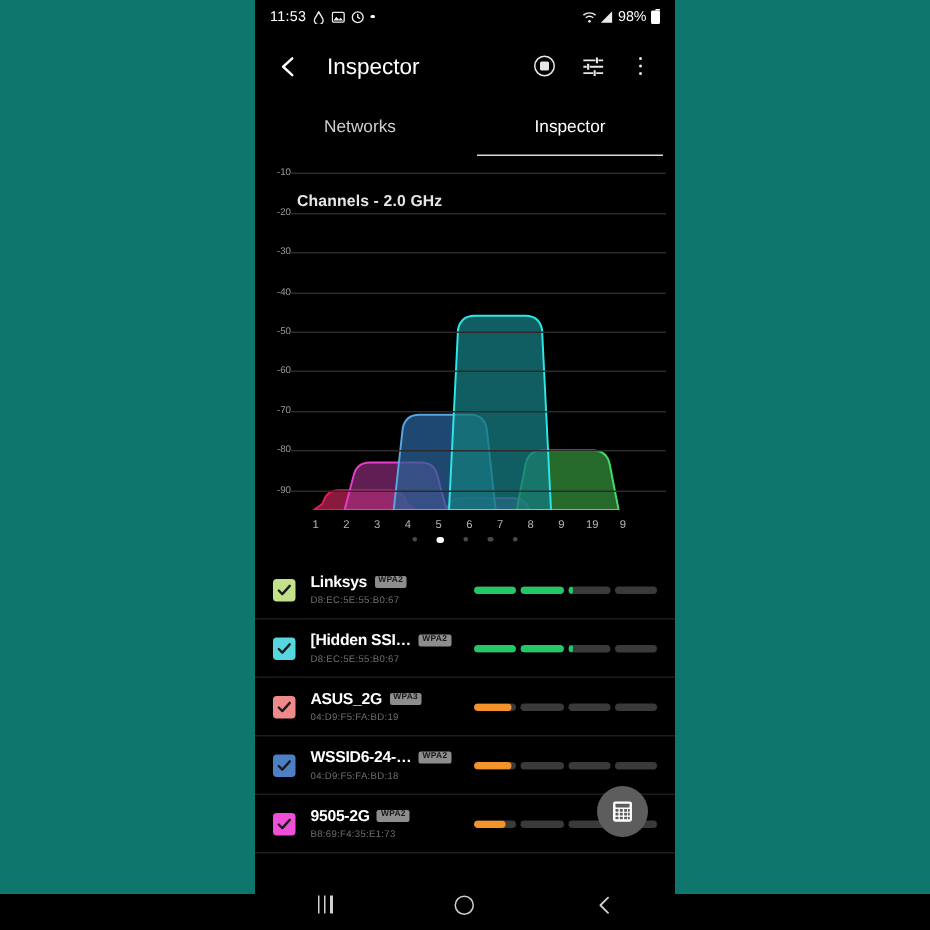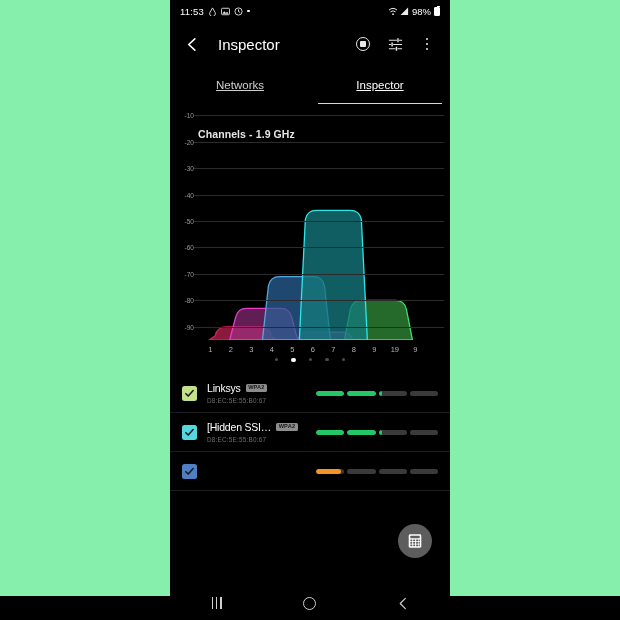--- a/index.html
+++ b/index.html
@@ -2,21 +2,21 @@
 <html><head>
 <meta charset="utf-8">
 <style>
   * { margin:0; padding:0; box-sizing:border-box; }
   html,body {
     width:620px; height:620px;
     background:#000;
     font-family:"Liberation Sans", sans-serif;
     overflow:hidden;
   }
-  .frame { position:relative; width:620px; height:596px; background:#86efac; }
+  .frame { position:relative; width:620px; height:596px; background:#0f766e; }
   .phone {
     position:absolute; left:170px; top:0; width:280px; height:620px;
     background:#000; overflow:hidden;
   }
 
   
   .statusbar {
     height:22px; display:flex; align-items:center;
     padding:0 10px; color:#fff; font-size:9.5px;
   }
@@ -40,21 +40,21 @@
   .ab-icon { width:22px; height:22px; display:flex; align-items:center; justify-content:center; cursor:pointer; }
   .rec-btn { width:14px; height:14px; border-radius:50%; border:1.6px solid #e8e8e8; display:flex; align-items:center; justify-content:center; }
   .rec-btn i { width:6px; height:6px; background:#e8e8e8; border-radius:1px; display:block; }
   .kebab { display:flex; flex-direction:column; gap:2.5px; align-items:center; }
   .kebab span { width:2.6px; height:2.6px; border-radius:50%; background:#e8e8e8; display:block; }
 
   
   .tabs { display:flex; height:38px; }
   .tab {
     flex:1; display:flex; align-items:center; justify-content:center;
-    color:#cfcfcf; font-size:11.5px; cursor:pointer; position:relative;text-decoration:underline;
+    color:#cfcfcf; font-size:11.5px; cursor:pointer; position:relative;
   }
   .tab.active { color:#fff; }
   .tab.active:after {
     content:""; position:absolute; left:8px; right:8px; bottom:0;
     height:1.4px; background:#d8d8d8;
   }
 
   
   .chart-wrap { position:relative; height:250px; margin-top:6px; }
   .chart-title {
@@ -83,21 +83,21 @@
     display:flex; align-items:center; height:39px; padding:0 12px;
     border-bottom:1px solid #1c1c1c; position:relative;
   }
   .cb {
     width:15px; height:15px; border-radius:2.5px; flex:none;
     display:flex; align-items:center; justify-content:center;
   }
   .cb svg { display:block; }
   .row-info { margin-left:10px; width:104px; }
   .row-line1 { display:flex; align-items:center; gap:5px; }
-  .ssid { color:#fff; font-size:10.5px; font-weight:400; white-space:nowrap; letter-spacing:-.2px; }
+  .ssid { color:#fff; font-size:10.5px; font-weight:700; white-space:nowrap; letter-spacing:-.2px; }
   .badge {
     background:#8d8d8d; color:#171717; font-size:5.6px; font-weight:700;
     padding:1px 2.5px; border-radius:1.5px; line-height:1; letter-spacing:.2px;
   }
   .mac { color:#6e6e6e; font-size:6.4px; margin-top:2.5px; letter-spacing:.2px; }
   .sigbar { margin-left:auto; display:flex; gap:3px; width:122px; }
   .seg { flex:1; height:5px; border-radius:2.5px; background:#3a3a3a; position:relative; overflow:hidden; }
   .seg i { position:absolute; left:0; top:0; bottom:0; border-radius:2.5px; display:block; }
 
   
@@ -195,21 +195,21 @@
           </span>
       </div>
     </div>
 
     <div class="tabs">
       <div class="tab">Networks</div>
       <div class="tab active">Inspector</div>
     </div>
 
     <div class="chart-wrap">
-      <div class="chart-title">Channels - 1.9 GHz</div>
+      <div class="chart-title">Channels - 2.0 GHz</div>
       <div class="ylabels" id="ylabels">
           <div class="ylab" style="top: 5.28736px;">-10</div>
           <div class="ylab" style="top: 31.7241px;">-20</div>
           <div class="ylab" style="top: 58.1609px;">-30</div>
           <div class="ylab" style="top: 84.5977px;">-40</div>
           <div class="ylab" style="top: 111.034px;">-50</div>
           <div class="ylab" style="top: 137.471px;">-60</div>
           <div class="ylab" style="top: 163.908px;">-70</div>
           <div class="ylab" style="top: 190.345px;">-80</div>
           <div class="ylab" style="top: 216.782px;">-90</div>
@@ -317,28 +317,79 @@
             <div class="seg">
               <i style="width: 100%; background: rgb(34, 199, 102);"></i>
             </div>
             <div class="seg">
               <i style="width: 12%; background: rgb(34, 199, 102);"></i>
             </div>
             <div class="seg"></div>
           </div>
         </div>
         <div class="row">
+          <div class="cb" style="background: rgb(240, 138, 138);">
+            <svg width="11" height="11" viewBox="0 0 12 12">
+              <path d="M2 6.2 L4.6 8.8 L10 2.8" stroke="#1a1a1a" stroke-width="1.7" fill="none" stroke-linecap="round" stroke-linejoin="round"></path>
+            </svg>
+          </div>
+          <div class="row-info">
+            <div class="row-line1">
+              <span class="ssid">ASUS_2G</span>
+              <span class="badge">WPA3</span>
+            </div>
+            <div class="mac">04:D9:F5:FA:BD:19</div>
+          </div>
+          <div class="sigbar">
+            <div class="seg">
+              <i style="width: 88%; background: rgb(245, 147, 43);"></i>
+            </div>
+            <div class="seg"></div>
+            <div class="seg"></div>
+            <div class="seg"></div>
+          </div>
+        </div>
+        <div class="row">
           <div class="cb" style="background: rgb(77, 127, 196);">
             <svg width="11" height="11" viewBox="0 0 12 12">
               <path d="M2 6.2 L4.6 8.8 L10 2.8" stroke="#1a1a1a" stroke-width="1.7" fill="none" stroke-linecap="round" stroke-linejoin="round"></path>
             </svg>
           </div>
+          <div class="row-info">
+            <div class="row-line1">
+              <span class="ssid">WSSID6-24-…</span>
+              <span class="badge">WPA2</span>
+            </div>
+            <div class="mac">04:D9:F5:FA:BD:18</div>
+          </div>
           <div class="sigbar">
             <div class="seg">
               <i style="width: 88%; background: rgb(245, 147, 43);"></i>
+            </div>
+            <div class="seg"></div>
+            <div class="seg"></div>
+            <div class="seg"></div>
+          </div>
+        </div>
+        <div class="row">
+          <div class="cb" style="background: rgb(239, 79, 216);">
+            <svg width="11" height="11" viewBox="0 0 12 12">
+              <path d="M2 6.2 L4.6 8.8 L10 2.8" stroke="#1a1a1a" stroke-width="1.7" fill="none" stroke-linecap="round" stroke-linejoin="round"></path>
+            </svg>
+          </div>
+          <div class="row-info">
+            <div class="row-line1">
+              <span class="ssid">9505-2G</span>
+              <span class="badge">WPA2</span>
+            </div>
+            <div class="mac">B8:69:F4:35:E1:73</div>
+          </div>
+          <div class="sigbar">
+            <div class="seg">
+              <i style="width: 76%; background: rgb(245, 147, 43);"></i>
             </div>
             <div class="seg"></div>
             <div class="seg"></div>
             <div class="seg"></div>
           </div>
         </div>
       </div>
 
     <div class="fab">
       <svg width="18" height="18" viewBox="0 0 20 20">

